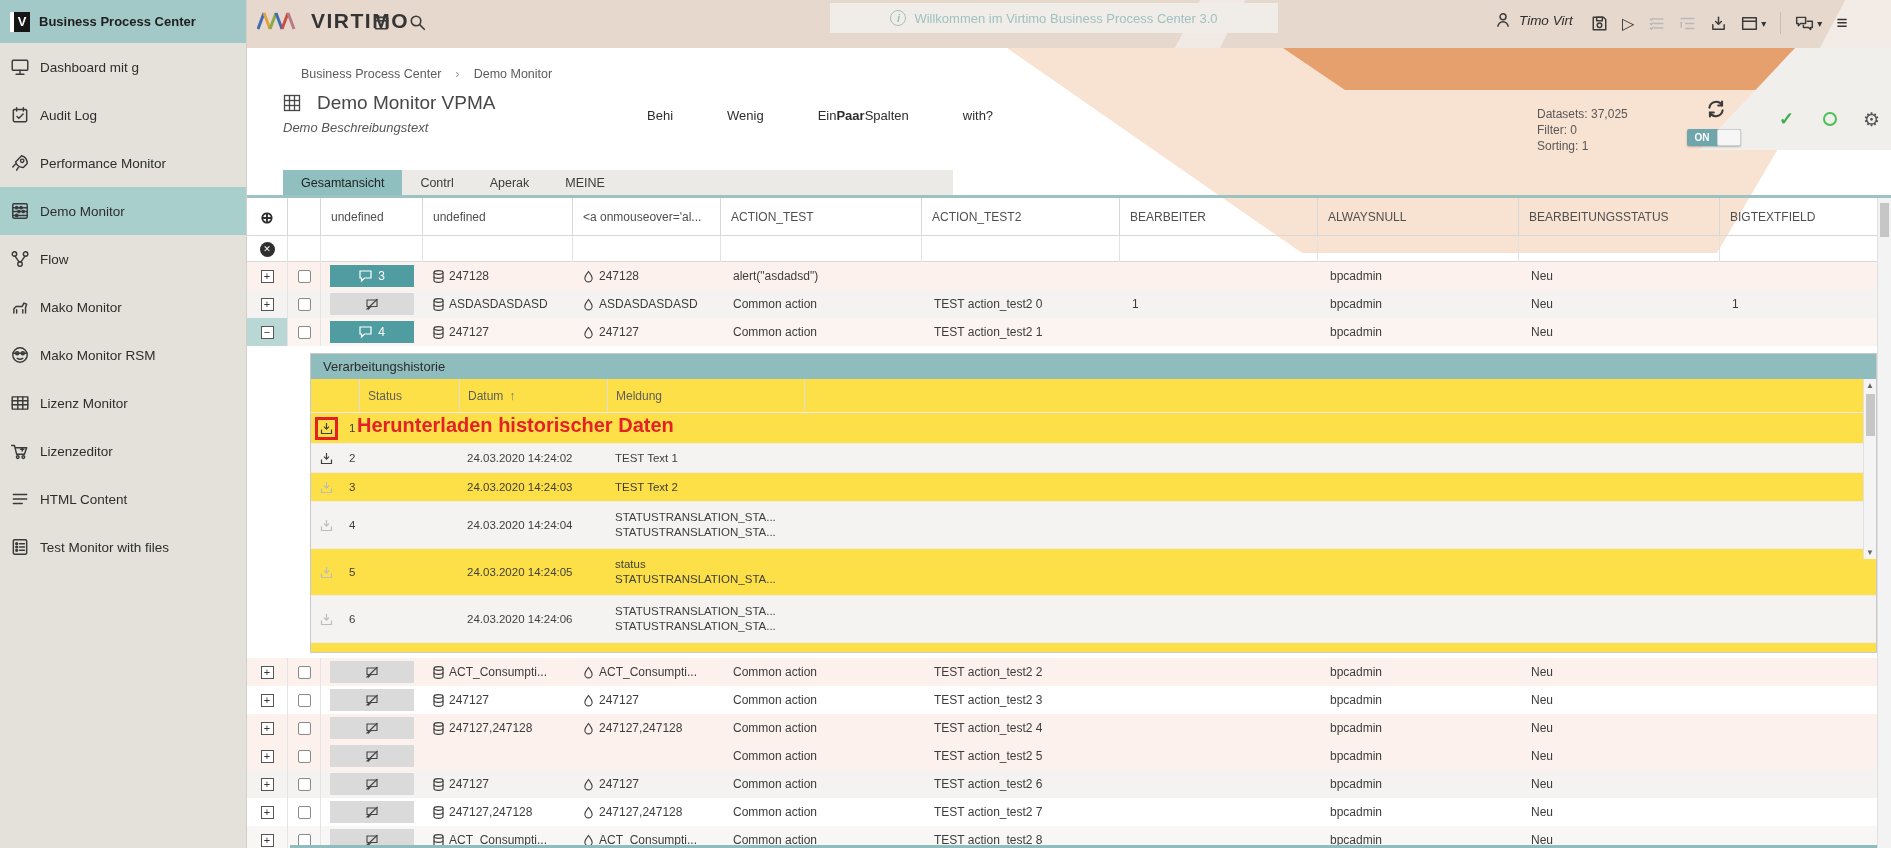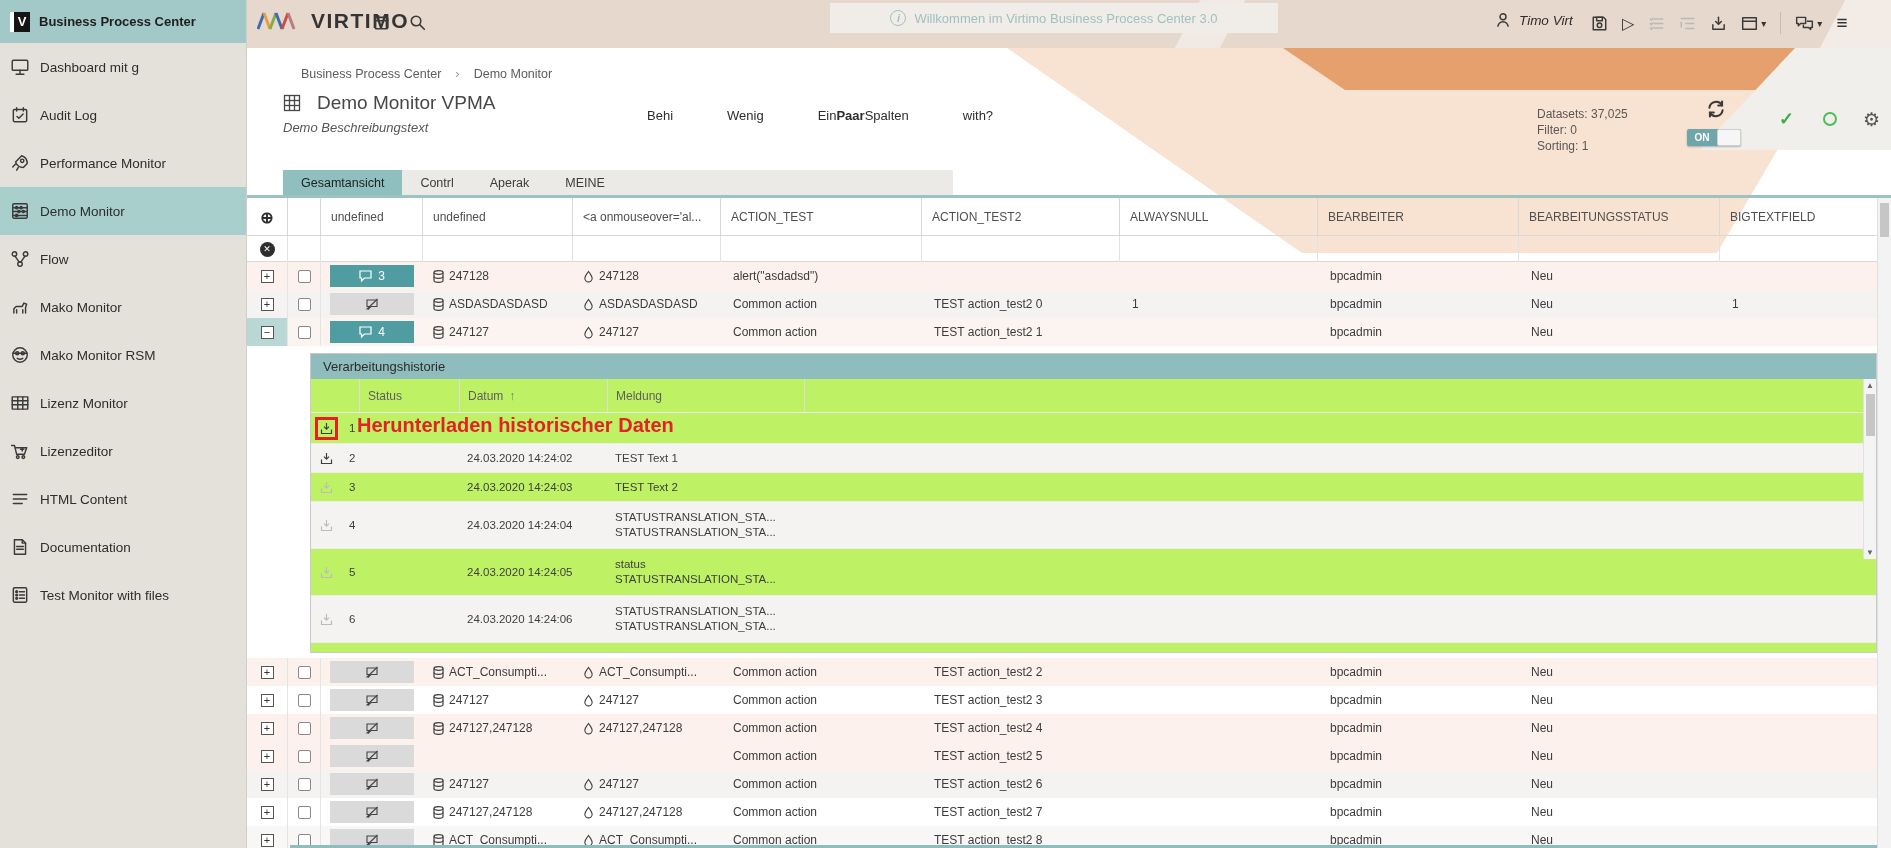--- a/index.html
+++ b/index.html
@@ -93,21 +93,21 @@
   .chkbox { width:13px; height:13px; border:1px solid #8a8a8a; border-radius:2px; background:#fff; cursor:pointer; }
   .cell-badge { justify-content:center; }
   .badge { width:84px; height:22px; display:flex; align-items:center; justify-content:center; gap:6px; cursor:pointer; }
   .badge.chat { background:#4f9da1; color:#fff; font-size:12px; }
   .badge.muted { background:#dadada; }
   .cell-db, .cell-flame { gap:5px; padding:0 10px; }
   .cell-db svg, .cell-flame svg { stroke:#3f3f3f; fill:none; stroke-width:1.2; flex:0 0 auto; }
   .cell-txt { padding:0 12px; }
 
   
-  .detail-outer { margin:7px 14px 5px 63px; height:300px; border:1px solid #c9c9c9; background:#bef264; position:relative; overflow:hidden; }
+  .detail-outer { margin:7px 14px 5px 63px; height:300px; border:1px solid #c9c9c9; background:#fde047; position:relative; overflow:hidden; }
   .detail-head { height:25px; background:#8fbcbc; display:flex; align-items:center; padding:0 12px; font-size:13px; color:#2c2c2c; }
   .dgrid { display:grid; grid-template-columns:30px 18px 100px 148px 198px minmax(0,1fr); }
   .dsub { height:33px; font-size:12px; color:#5e5e5e; }
   .dsub > div { display:flex; align-items:center; padding:0 8px; height:33px; }
   .dsub .b { border-left:1px solid #ddd; }
   .sortarrow { margin-left:6px; color:#777; }
   .dtrow { border-top:1px solid #ececec; font-size:11.5px; color:#3e3e3e; cursor:pointer; }
   .dtrow > div { display:flex; align-items:center; padding:0 8px; }
   .dtrow.h28 > div { height:28px; } .dtrow.h30 > div { height:30px; }
   .dtrow.h46 > div { height:46px; }
@@ -238,31 +238,20 @@
   </div>
   <div class="sb-item">
     <span class="ic">
         <svg viewBox="0 0 18 18" width="20" height="20">
           <line x1="3" y1="5" x2="15" y2="5"></line>
           <line x1="3" y1="9" x2="15" y2="9"></line>
           <line x1="3" y1="13" x2="11" y2="13"></line>
         </svg>
       </span>
     <span class="lbl">HTML Content</span>
-  </div>
-  <div class="sb-item">
-    <span class="ic">
-        <svg viewBox="0 0 18 18" width="20" height="20">
-          <path d="M4 2.5 H11 L14 5.5 V15.5 H4 Z"></path>
-          <path d="M11 2.5 V5.5 H14"></path>
-          <line x1="6" y1="8.5" x2="12" y2="8.5"></line>
-          <line x1="6" y1="11" x2="12" y2="11"></line>
-        </svg>
-      </span>
-    <span class="lbl">Documentation</span>
   </div>
   <div class="sb-item">
     <span class="ic">
         <svg viewBox="0 0 18 18" width="20" height="20">
           <rect x="3" y="2.5" width="12" height="13" rx="1"></rect>
           <circle cx="6" cy="6" r=".8" fill="#3a3a3a"></circle>
           <circle cx="6" cy="9" r=".8" fill="#3a3a3a"></circle>
           <circle cx="6" cy="12" r=".8" fill="#3a3a3a"></circle>
           <line x1="8.5" y1="6" x2="13" y2="6"></line>
           <line x1="8.5" y1="9" x2="13" y2="9"></line>
@@ -432,22 +421,22 @@
       <div class="grid thead">
         <div class="hic">
             <span class="move-ic">⊕</span>
           </div>
         <div class="hic"></div>
         <div class="hc">undefined</div>
         <div class="hc">undefined</div>
         <div class="hc">&lt;a onmouseover='al...</div>
         <div class="hc">ACTION_TEST</div>
         <div class="hc">ACTION_TEST2</div>
+        <div class="hc">BEARBEITER</div>
         <div class="hc">ALWAYSNULL</div>
-        <div class="hc">BEARBEITER</div>
         <div class="hc">BEARBEITUNGSSTATUS</div>
         <div class="hc" style="border-right:none">BIGTEXTFIELD</div>
       </div>
 
       <div class="grid frow">
         <div class="fic">
             <span class="clear-ic">✕</span>
           </div>
         <div class="fic"></div>
         <div class="fc"></div>

